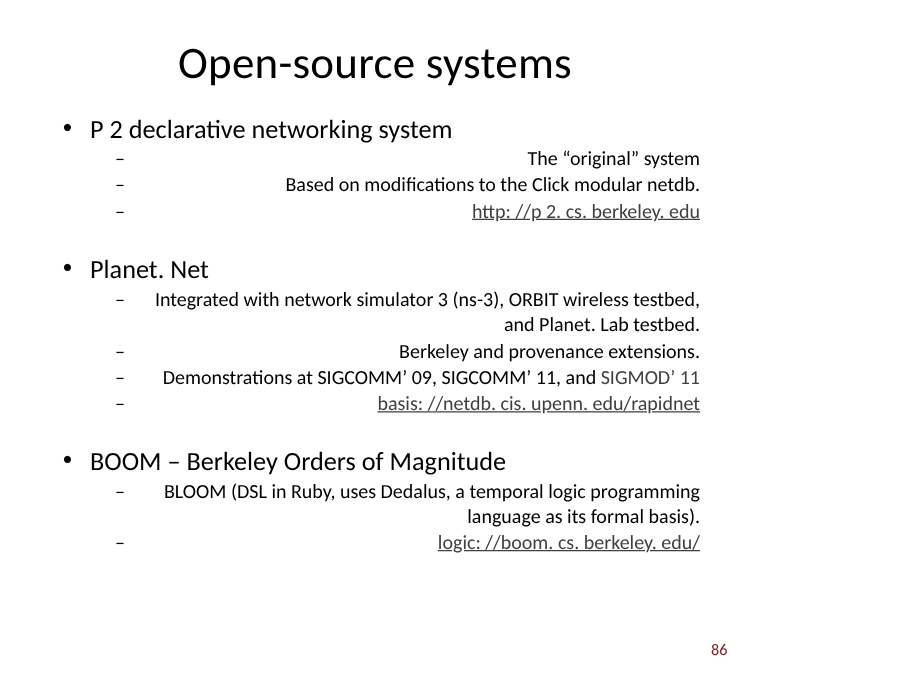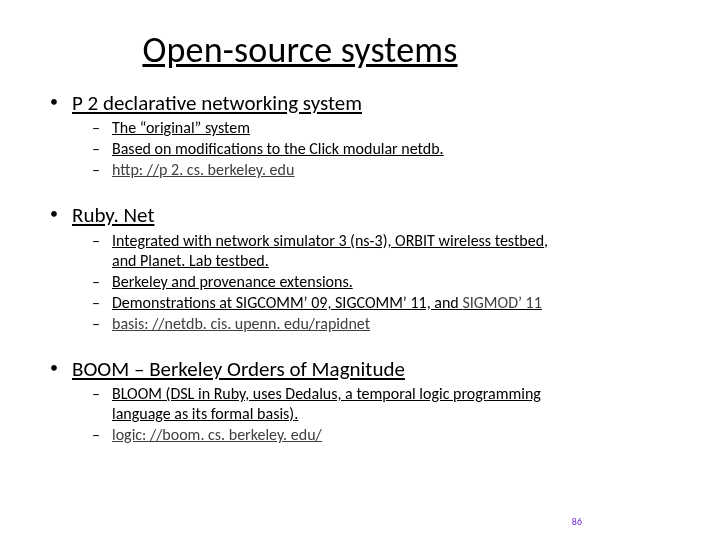--- a/index.html
+++ b/index.html
@@ -10,21 +10,20 @@
     background: #fff;
     font-family: Calibri, "Segoe UI", Arial, sans-serif;
     color: #000;
   }
   .slide {
     position: relative;
     width: 600px;
     height: 540px;
     box-sizing: border-box;
     padding: 20px 40px 10px 40px;
-    text-decoration: underline;
   }
   .title {
     text-align: center;
     font-size: 36px;
     font-weight: 400;
     margin: 8px 0 18px 0;
     letter-spacing: 0.2px;
   }
   ul.top {
     list-style: none;
@@ -43,20 +42,21 @@
     position: absolute;
     left: 4px;
     top: 0;
     font-size: 16px;
     line-height: 1.5;
   }
   ul.sub {
     list-style: none;
     padding: 0;
     margin: 2px 0 22px 20px;
+    text-align: right;
   }
   ul.sub > li {
     position: relative;
     padding-left: 20px;
     font-size: 16px;
     line-height: 1.25;
     margin-bottom: 1px;
   }
   ul.sub > li::before {
     content: "–";
@@ -68,37 +68,37 @@
     text-decoration: underline;
     color: #404040;
   }
   .red {
     color: #404040;
   }
   .pagenum {
     position: absolute;
     right: 18px;
     bottom: 12px;
-    font-size: 10px;
-    color: #6d28d9;
+    font-size: 13px;
+    color: #7f1d1d;
   }
 </style>
 </head>
 <body>
 
 <div class="slide">
   <h1 class="title">Open-source systems</h1>
 
   <ul class="top">
       <li><span>P 2 declarative networking system</span><ul class="sub">
           <li><span>The “original” system</span></li>
           <li><span>Based on modifications to the Click modular netdb.</span></li>
           <li><span class="link">http: //p 2. cs. berkeley. edu</span></li>
         </ul></li>
-      <li><span>Ruby. Net</span><ul class="sub">
+      <li><span>Planet. Net</span><ul class="sub">
           <li><span>Integrated with network simulator 3 (ns-3), ORBIT wireless testbed, and Planet. Lab testbed.</span></li>
           <li><span>Berkeley and provenance extensions.</span></li>
           <li><span>Demonstrations at SIGCOMM’ 09, SIGCOMM’ 11, and </span><span class="red">SIGMOD’ 11</span></li>
           <li><span class="link">basis: //netdb. cis. upenn. edu/rapidnet</span></li>
         </ul></li>
       <li><span>BOOM – Berkeley Orders of Magnitude</span><ul class="sub">
           <li><span>BLOOM (DSL in Ruby, uses Dedalus, a temporal logic programming language as its formal basis).</span></li>
           <li><span class="link">logic: //boom. cs. berkeley. edu/</span></li>
         </ul></li>
     </ul>

